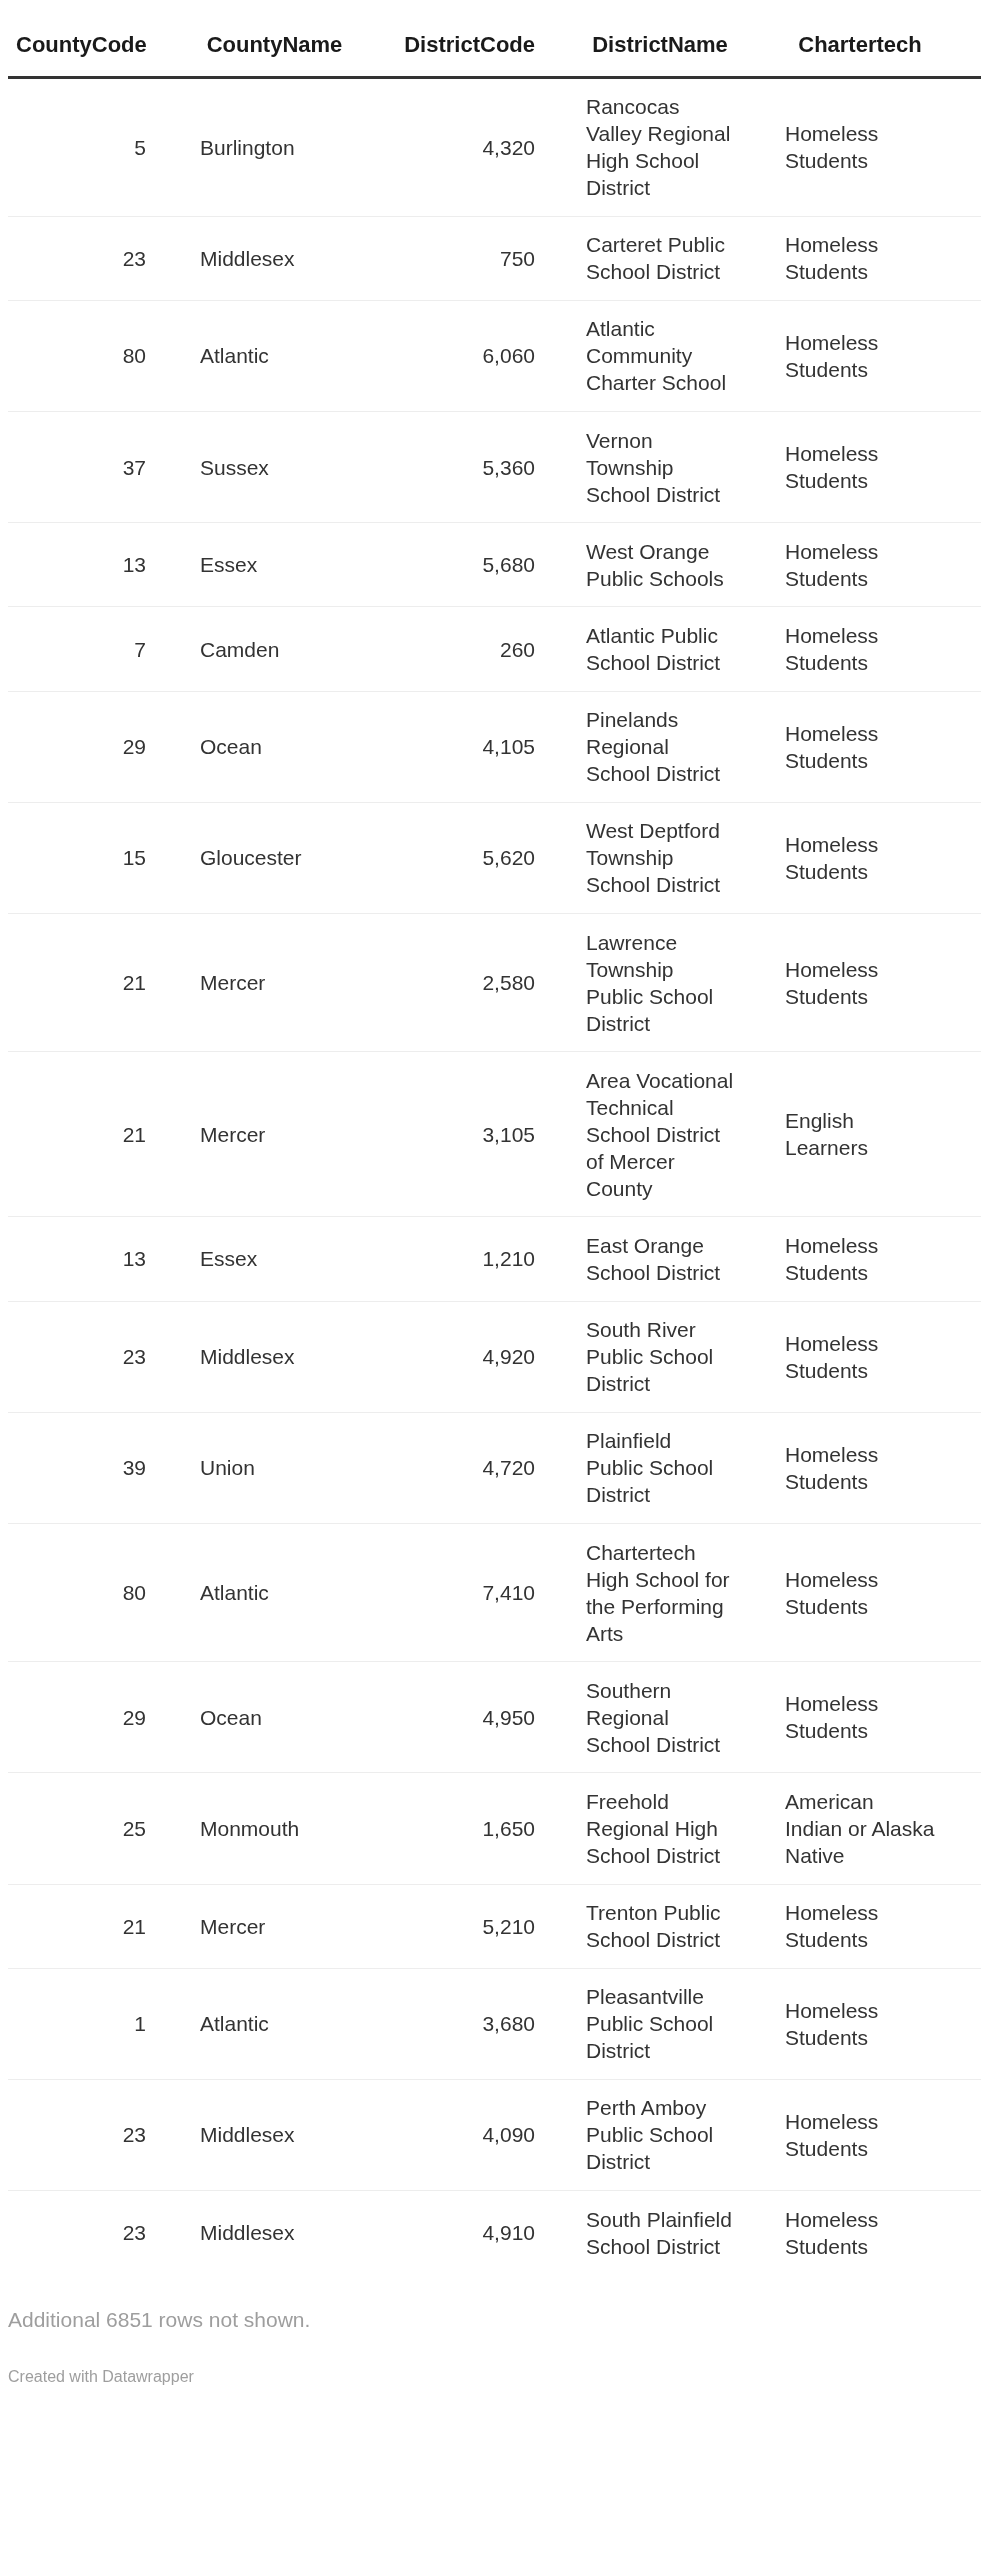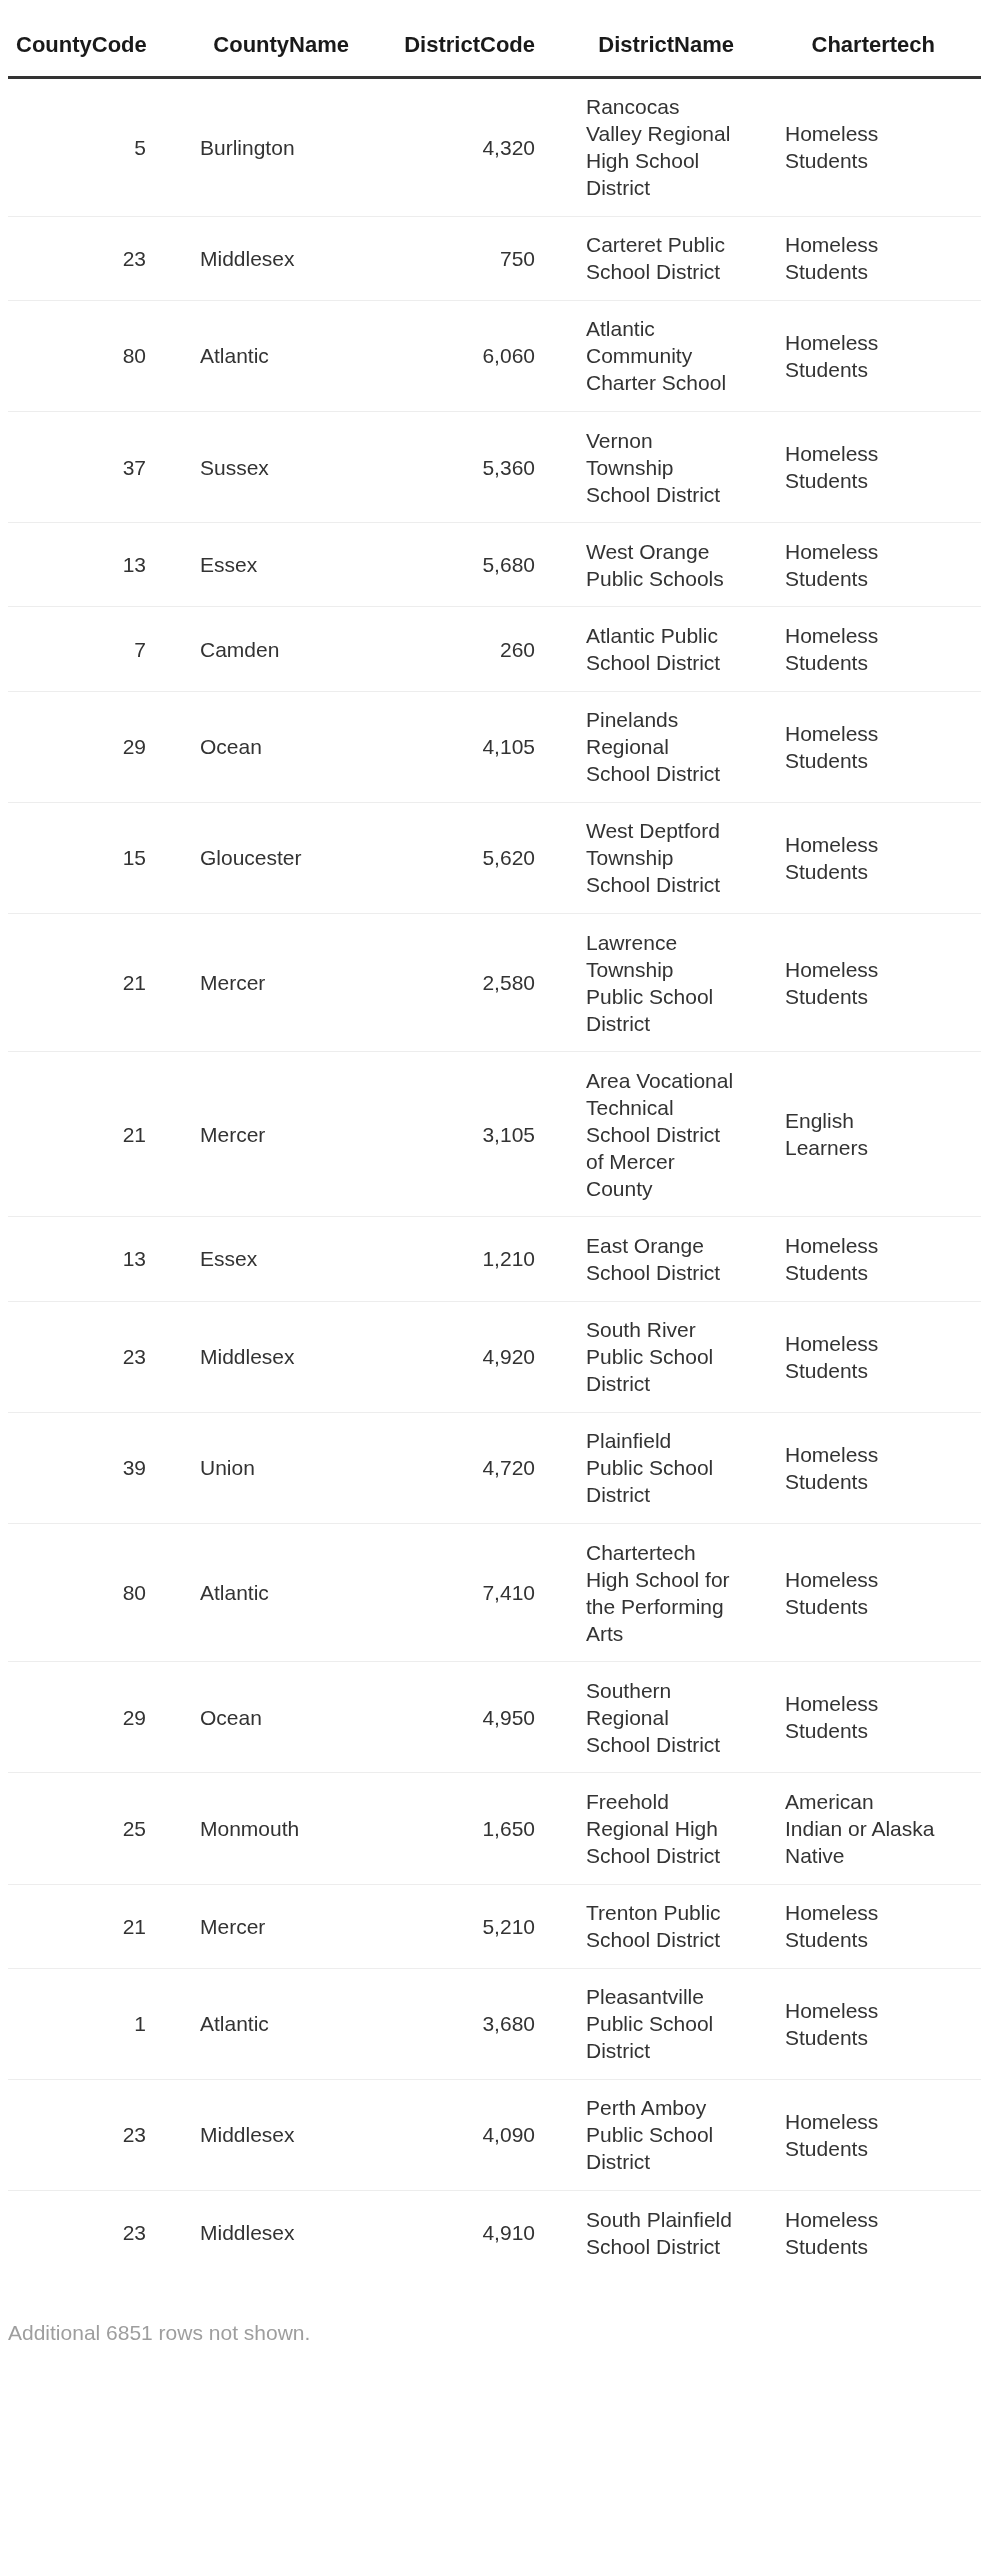--- a/index.html
+++ b/index.html
@@ -22,21 +22,21 @@
   col.c1 { width: 146px; }
   col.c2 { width: 203px; }
   col.c3 { width: 186px; }
   col.c4 { width: 203px; }
   col.c5 { width: 235px; }
 
   thead th {
     font-size: 22px;
     font-weight: bold;
     color: #1a1a1a;
-    text-align: right;
+    text-align: center;
     vertical-align: bottom;
     line-height: 27px;
     padding: 24px 8px 18px 8px;
     border-bottom: 3.2px solid #333333;
   }
   tbody td {
     font-size: 21px;
     line-height: 27px;
     color: #333333;
     vertical-align: middle;
@@ -49,21 +49,21 @@
   
   th:nth-child(1), td:nth-child(1),
   th:nth-child(3), td:nth-child(3) { text-align: right; }
 
   
   th:nth-child(2), td:nth-child(2) { padding-left: 46px; }
   th:nth-child(4), td:nth-child(4) { padding-left: 43px; padding-right: 12px; }
   th:nth-child(5), td:nth-child(5) { padding-left: 39px; padding-right: 46px; }
 
   .table-note {
-    margin-top: 45px;
+    margin-top: 32px;
     font-size: 21px;
     line-height: 27px;
     color: #9e9e9e;
   }
   .attribution {
     margin-top: 34px;
     font-size: 16px;
     line-height: 19.5px;
     color: #9e9e9e;
   }
@@ -230,15 +230,18 @@
           <td>Middlesex</td>
           <td>4,910</td>
           <td>South Plainfield School District</td>
           <td>Homeless Students</td>
         </tr>
       </tbody>
   </table>
 
   <div class="table-note">Additional 6851 rows not shown.</div>
 
+  <div class="attribution">
+    <a>Created with Datawrapper</a>
+  </div>
 
 </div>
 
 
 </body></html>

